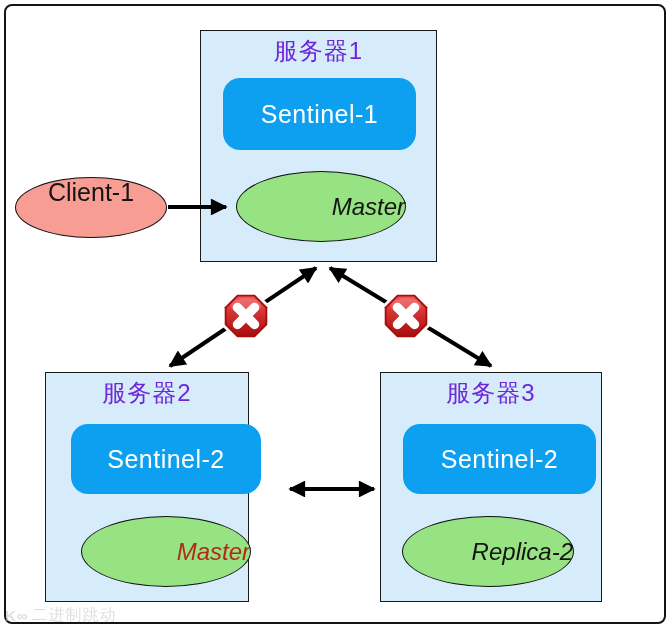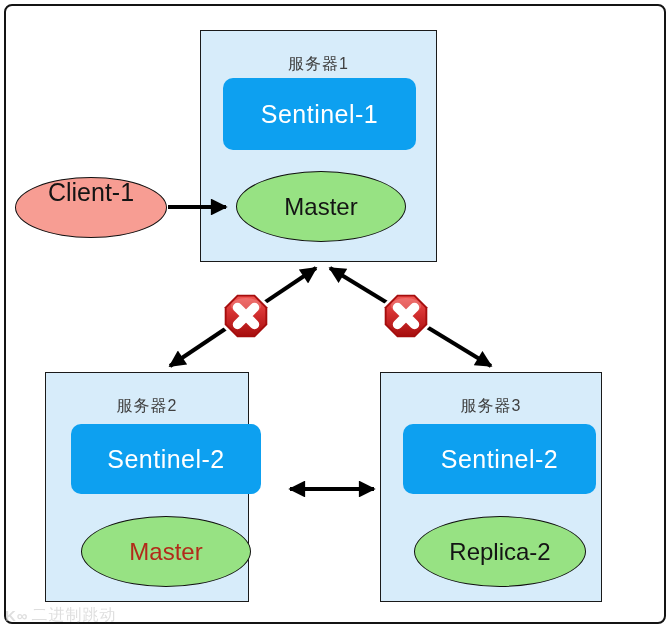--- a/index.html
+++ b/index.html
@@ -32,32 +32,32 @@
   .overlay{
     position:absolute;left:0;top:0;width:672px;height:639px;
     pointer-events:none;z-index:5;
   }
   .arrow{stroke:var(--arrow-color);stroke-width:4;}
   .server{
     position:absolute;background:var(--server-fill);
     border:1.4px solid var(--server-border);z-index:2;
   }
   .server-title{
-    text-align:center;padding-top:23px;font-size:16px;color:#404040;
+    text-align:center;padding-top:4px;font-size:24px;color:#6d28d9;
     letter-spacing:1px;
   }
   .pill{
-    position:absolute;background:var(--sentinel-fill);border-radius:10px;
+    position:absolute;background:var(--sentinel-fill);border-radius:17px;
     display:flex;align-items:center;justify-content:center;
   }
   .pill span{color:var(--sentinel-text);font-size:25px;letter-spacing:.5px;}
   .node{
     position:absolute;background:var(--node-fill);
     border:1.6px solid var(--node-border);border-radius:50%;
-    display:flex;align-items:center;justify-content:center;
+    display:flex;align-items:center;justify-content:flex-end;font-style:italic;
   }
   .node span{color:var(--node-text);font-size:24px;}
   .node span.failed{color:var(--failed-master-text);}
   .client{
     position:absolute;left:15px;top:177px;width:152px;height:61px;
     background:var(--client-fill);border:1.6px solid var(--node-border);
     border-radius:50%;display:flex;align-items:flex-start;justify-content:center;z-index:2;
   }
   .client span{color:#141414;font-size:25px;}
   .wm-left{
@@ -109,21 +109,21 @@
     <div class="node" style="left:35px;top:143px;width:170px;height:71px">
       <span class="failed">Master</span>
     </div>
   </div>
 
   <div class="server" style="left:380px;top:372px;width:222px;height:230px">
     <div class="server-title">服务器3</div>
     <div class="pill" style="left:22px;top:51px;width:193px;height:70px">
       <span>Sentinel-2</span>
     </div>
-    <div class="node" style="left:33px;top:143px;width:172px;height:71px">
+    <div class="node" style="left:21px;top:143px;width:172px;height:71px">
       <span>Replica-2</span>
     </div>
   </div>
 
   <div class="client">
     <span>Client-1</span>
   </div>
 
   <svg class="overlay" viewBox="0 0 672 639">
     <defs>

